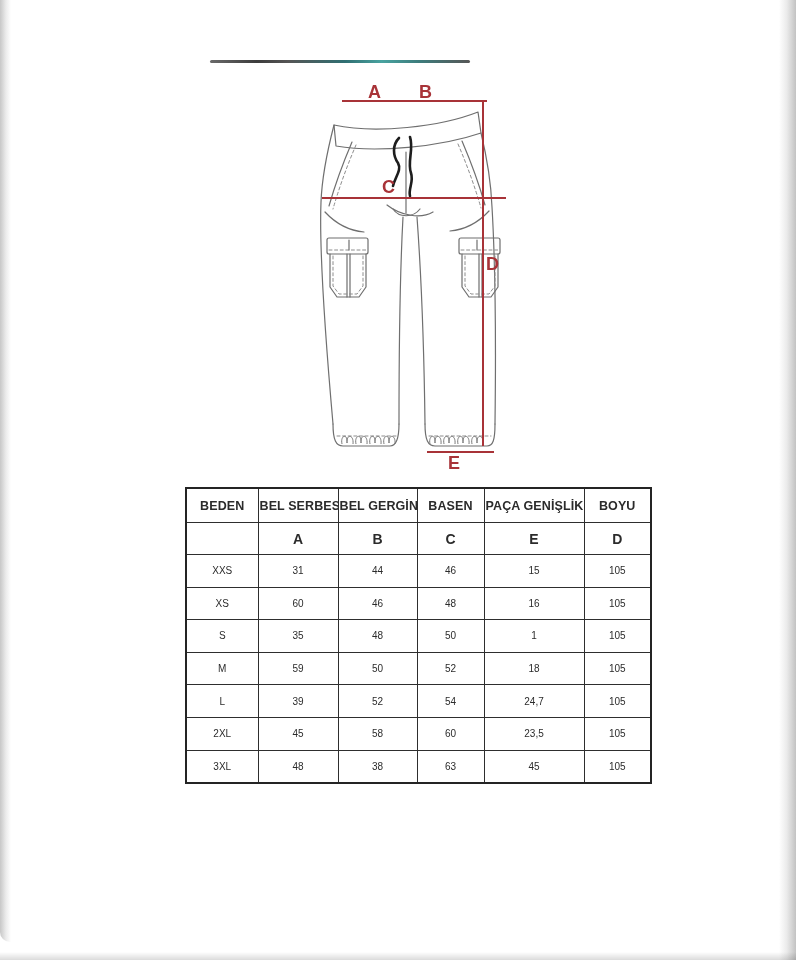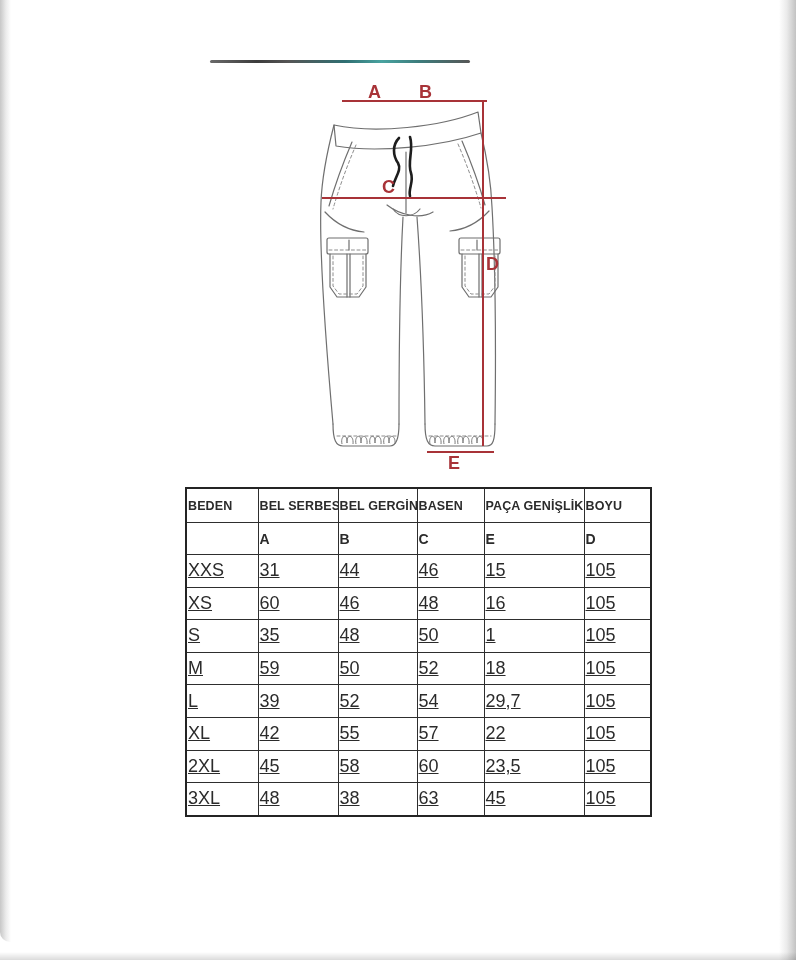--- a/index.html
+++ b/index.html
@@ -27,26 +27,26 @@
   .redtext{fill:var(--accent,#a83338);stroke:none;font-family:"Liberation Sans",sans-serif;
     font-size:18px;font-weight:bold;}
   
   table.size-chart{
     position:absolute;left:185px;top:487px;width:465px;
     border-collapse:collapse;table-layout:fixed;border:2px solid #242424;
     background:#ffffff;
   }
   table.size-chart td{
     border:1.4px solid var(--table-border,#2e2e2e);
-    text-align:left;vertical-align:middle;color:#2b2b2b;
+    text-align:center;vertical-align:middle;color:#2b2b2b;
     overflow:hidden;white-space:nowrap;
   }
   td.header{height:31px;font-size:12.5px;font-weight:bold;letter-spacing:.1px;color:#222;}
   td.letter{height:29px;font-size:14px;font-weight:bold;color:var(--accent,#a83338);}
-  td.size{height:29.6px;font-size:18px;text-decoration:underline;}
+  td.size{height:29.6px;font-size:10px;}
 </style>
 </head>
 <body>
 
 <div class="viewport">
   <div class="edge-left"></div>
   <div class="edge-right"></div>
   <div class="edge-bottom"></div>
   <div class="top-line"></div>
 
@@ -176,29 +176,21 @@
           <td class="size">50</td>
           <td class="size">52</td>
           <td class="size">18</td>
           <td class="size">105</td>
         </tr>
         <tr>
           <td class="size">L</td>
           <td class="size">39</td>
           <td class="size">52</td>
           <td class="size">54</td>
-          <td class="size">29,7</td>
-          <td class="size">105</td>
-        </tr>
-        <tr>
-          <td class="size">XL</td>
-          <td class="size">42</td>
-          <td class="size">55</td>
-          <td class="size">57</td>
-          <td class="size">22</td>
+          <td class="size">24,7</td>
           <td class="size">105</td>
         </tr>
         <tr>
           <td class="size">2XL</td>
           <td class="size">45</td>
           <td class="size">58</td>
           <td class="size">60</td>
           <td class="size">23,5</td>
           <td class="size">105</td>
         </tr>

